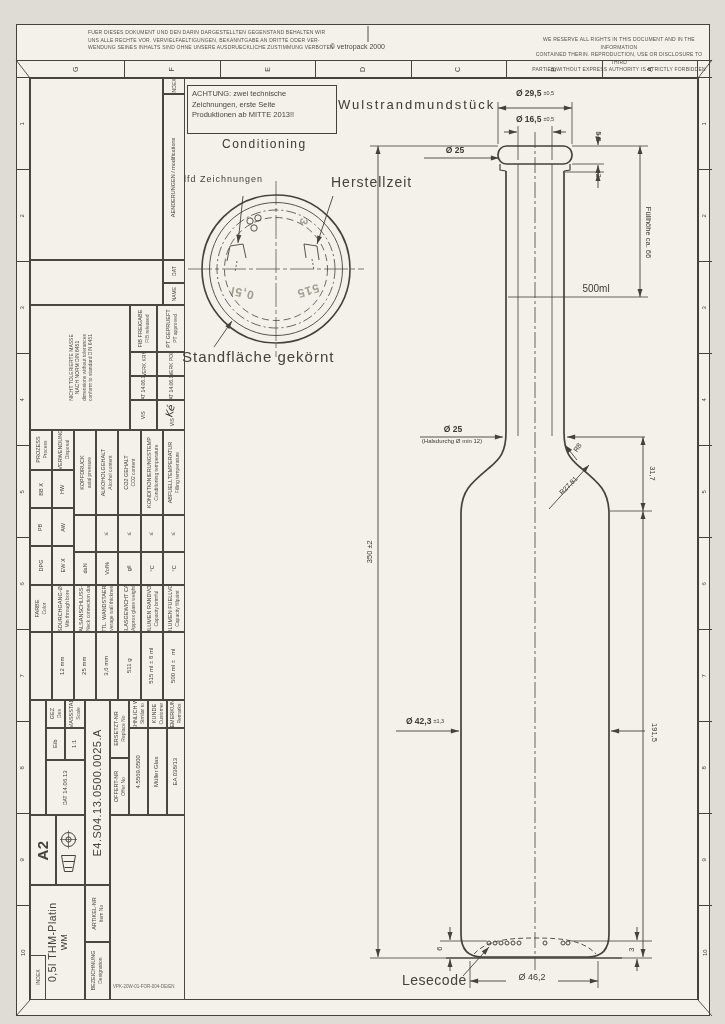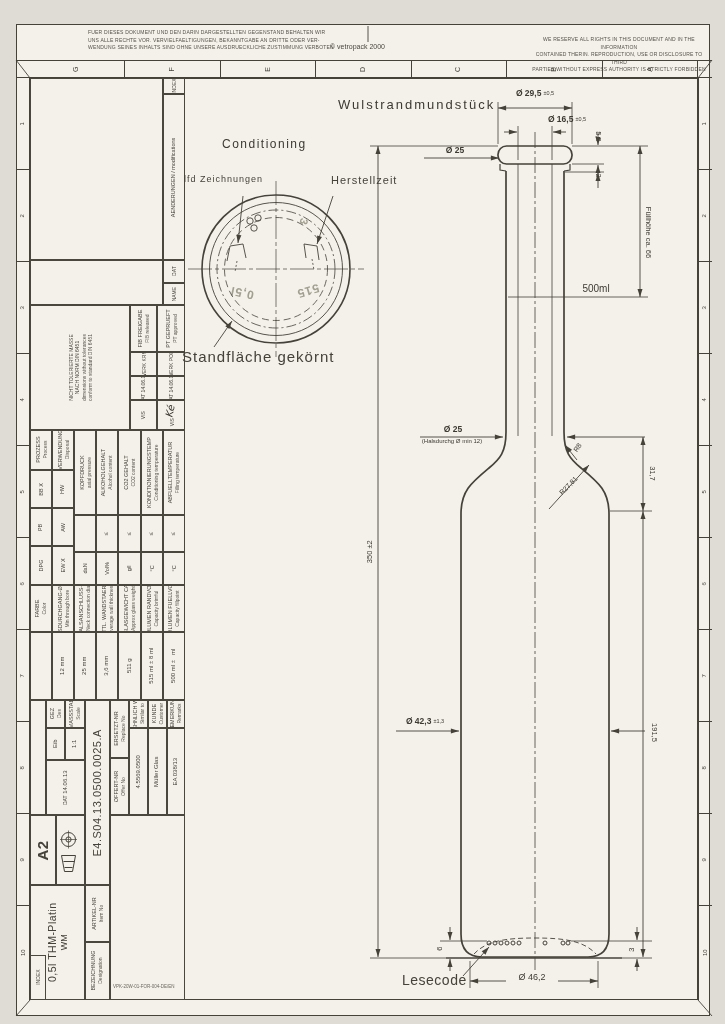--- a/index.html
+++ b/index.html
@@ -438,36 +438,41 @@
       <span style="display:block;font-size:10.5px;letter-spacing:0.5px;">0,5l THM-Platin</span>
       <span style="display:block;font-size:9px;">WM</span>
     </div>
   </div>
   <div class="cell t5" style="left:30px;top:955px;width:16px;height:45px;background:#f3f1ea;">
       <span class="vt">INDEX</span>
     </div>
   <div class="cell" style="left:110px;top:815px;width:75px;height:185px;"></div>
   <div class="abs" style="left:113px;top:984px;font-size:4.5px;color:#6a675e;">VPK-20W-01-FOR-004-DE/EN</div>
 
+  <div class="abs" style="left:187px;top:85px;width:150px;height:49px;border:1.2px solid #45423a;padding:3px 4px;font-size:7.5px;line-height:1.4;color:#4a473f;background:#f3f1ea;">
+    <div>ACHTUNG: zwei technische</div>
+    <div>Zeichnungen, erste Seite</div>
+    <div>Produktionen ab MITTE 2013!!</div>
+  </div>
   <div class="abs" style="left:338px;top:97px;font-size:13px;letter-spacing:2px;color:#3c3a33;">Wulstrandmundstück</div>
   <div class="abs" style="left:222px;top:137px;font-size:12px;letter-spacing:1.5px;color:#3c3a33;">Conditioning</div>
   <div class="abs" style="left:184px;top:174px;font-size:9px;letter-spacing:1px;">lfd Zeichnungen</div>
-  <div class="abs" style="left:306px;top:174px;font-size:11px;letter-spacing:1px;padding-left:25px;">Herstellzeit</div>
+  <div class="abs" style="left:306px;top:174px;font-size:14px;letter-spacing:1px;padding-left:25px;">Herstellzeit</div>
   <div class="abs" style="left:182px;top:348px;font-size:15px;letter-spacing:1px;">Standfläche gekörnt</div>
   <div class="abs" style="left:402px;top:972px;font-size:14px;letter-spacing:0.5px;">Lesecode</div>
 
   <div class="emboss" style="left:224px;top:284px;width:36px;height:18px;font-size:12px;transform:rotate(192deg);">0,5l</div>
   <div class="emboss" style="left:292px;top:282px;width:32px;height:18px;font-size:12px;transform:rotate(163deg);">515</div>
   <div class="emboss" style="left:296px;top:214px;width:16px;height:16px;font-size:11px;transform:rotate(105deg);">3</div>
 
   <div class="dim" style="left:492px;top:87px;width:86px;height:12px;">
       <span class="t8">Ø 29,5</span>
       <span class="tol">±0,5</span>
     </div>
-  <div class="dim" style="left:498px;top:113px;width:74px;height:11px;margin-left:32px;">
+  <div class="dim" style="left:498px;top:113px;width:74px;height:11px;">
       <span class="t8">Ø 16,5</span>
       <span class="tol">±0,5</span>
     </div>
   <div class="dim t8" style="left:438px;top:144px;width:34px;height:11px;">Ø 25</div>
   <div class="dim" style="left:592px;top:124px;width:13px;height:24px;">
       <span class="vt2 t75">5,5</span>
     </div>
   <div class="dim" style="left:592px;top:166px;width:13px;height:18px;">
       <span class="vt2 t75">2</span>
     </div>

